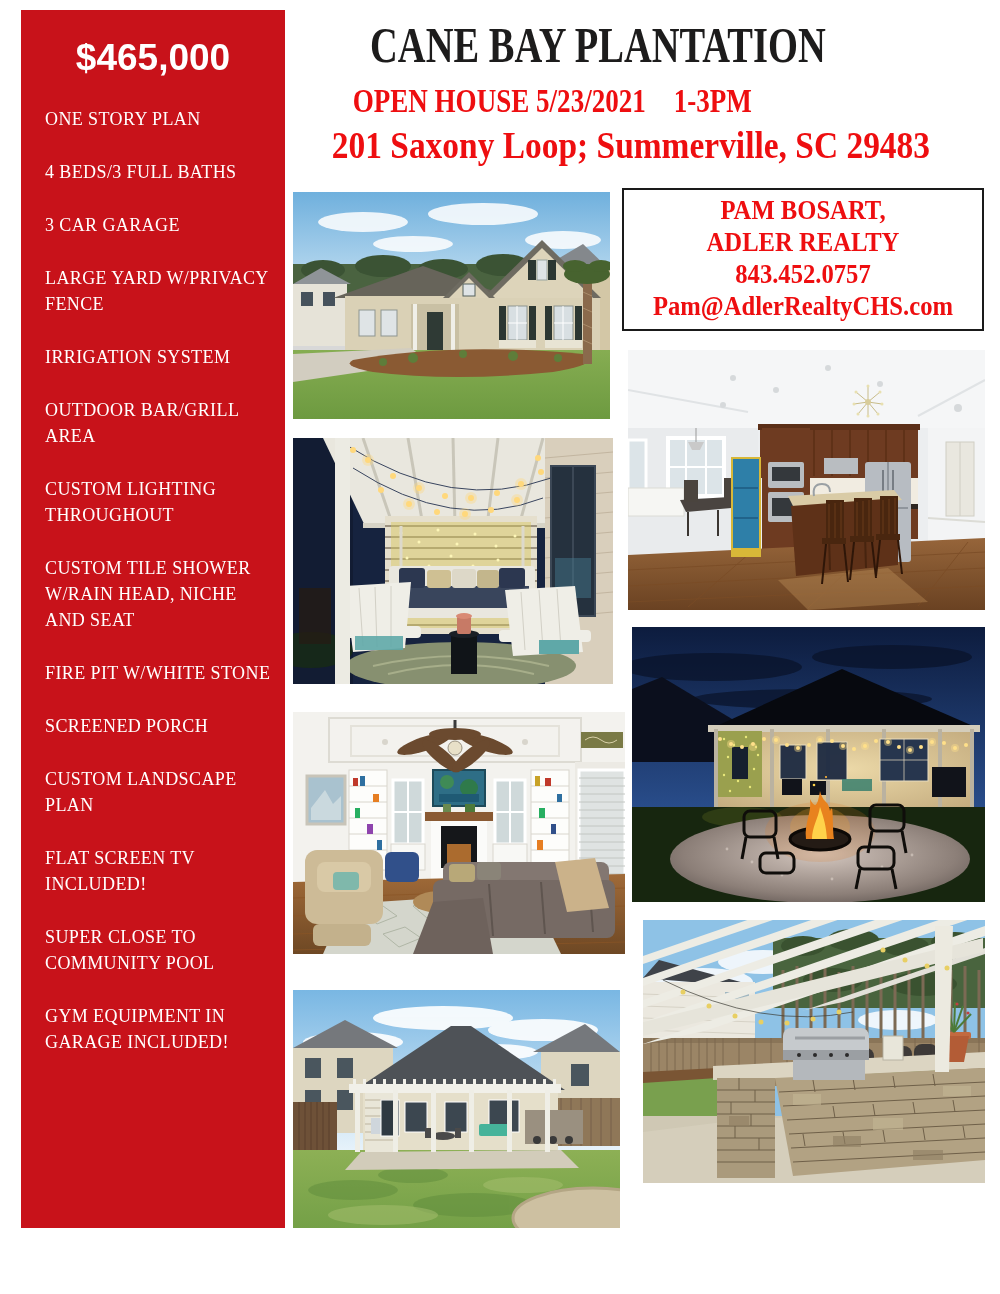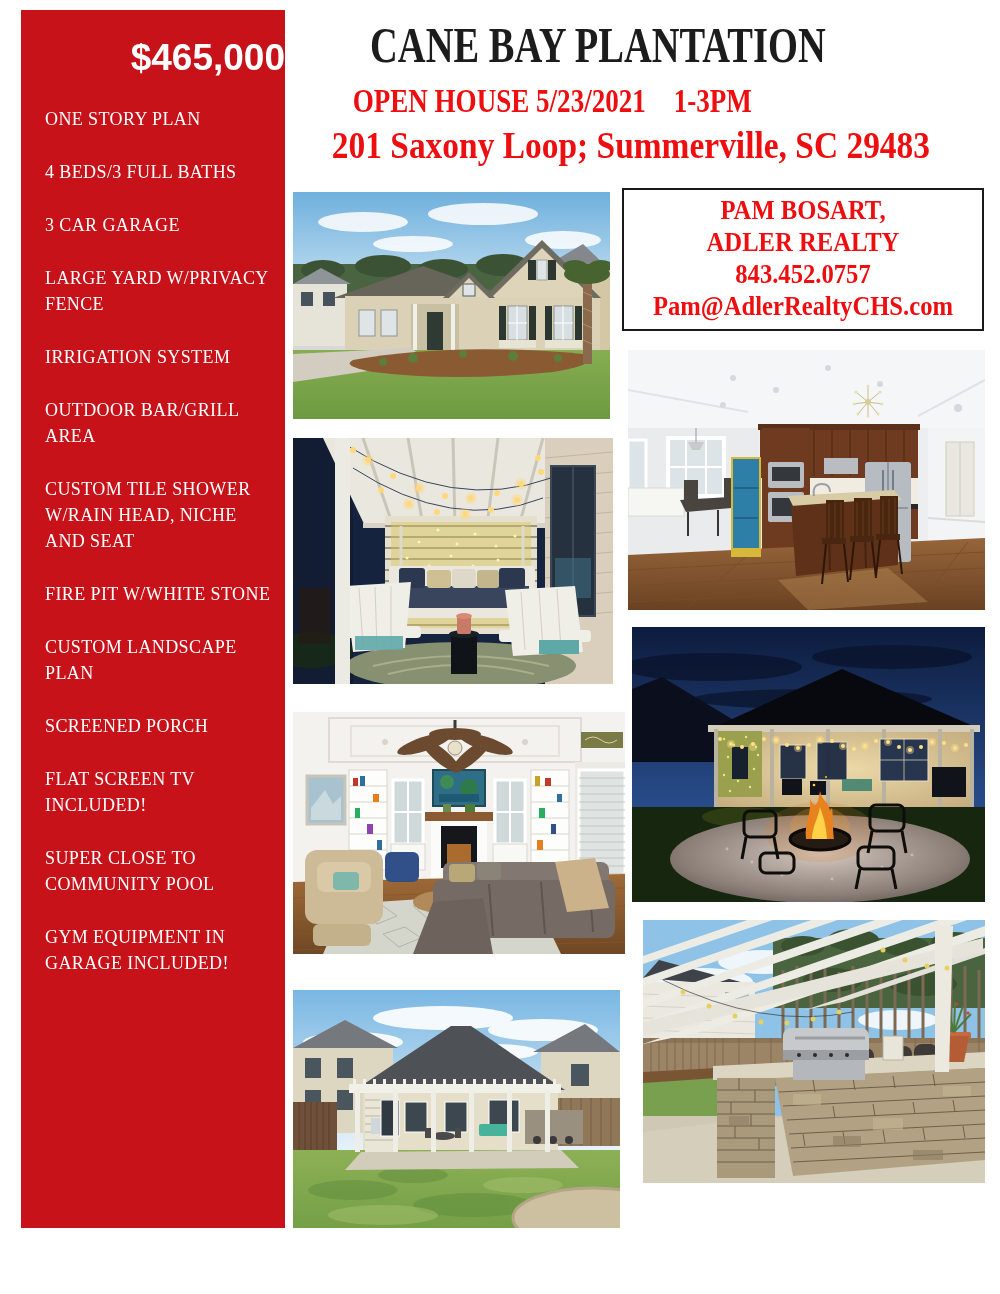--- a/index.html
+++ b/index.html
@@ -3,21 +3,21 @@
 <meta charset="utf-8">
 <style>
   html,body { margin:0; padding:0; background:#ffffff; }
   .page { position:relative; width:1000px; height:1294px; background:#fff; overflow:hidden;
           font-family:"Liberation Serif", serif; }
 
   
   .sidebar { position:absolute; left:21px; top:10px; width:264px; height:1218px;
              background:var(--sidebar-red,#c8121a); }
   .price { color:#fff; font-family:"Liberation Sans", sans-serif; font-weight:bold;
-           font-size:37px; line-height:48px; text-align:right; padding-top:24px; }
+           font-size:37px; line-height:48px; text-align:center; padding-top:24px; }
   .features { list-style:none; margin:24px 0 0 0; padding:0 12px 0 24px; }
   .features li { color:#fff; font-size:18px; line-height:26px; margin-bottom:27px;
                  letter-spacing:.4px; }
 
   
   .header { position:absolute; left:290px; top:0; width:696px; }
   .title { font-weight:bold; font-size:50px; line-height:56px; margin-top:17px;
            color:var(--title-black,#1d1c1c); transform:scaleX(.77); white-space:nowrap; }
   .openhouse { font-weight:bold; font-size:33px; line-height:36px; margin-top:10px;
                color:var(--headline-red,#ee0e10); transform:scaleX(.82); white-space:nowrap; }
@@ -49,24 +49,25 @@
 
   <aside class="sidebar">
     <div class="price">$465,000</div>
     <ul class="features">
         <li>ONE STORY PLAN</li>
         <li>4 BEDS/3 FULL BATHS</li>
         <li>3 CAR GARAGE</li>
         <li>LARGE YARD W/PRIVACY FENCE</li>
         <li>IRRIGATION SYSTEM</li>
         <li>OUTDOOR BAR/GRILL AREA</li>
+        <li>CUSTOM LIGHTING THROUGHOUT</li>
         <li>CUSTOM TILE SHOWER W/RAIN HEAD, NICHE AND SEAT</li>
         <li>FIRE PIT W/WHITE STONE</li>
+        <li>SCREENED PORCH</li>
         <li>CUSTOM LANDSCAPE PLAN</li>
-        <li>SCREENED PORCH</li>
         <li>FLAT SCREEN TV INCLUDED!</li>
         <li>SUPER CLOSE TO COMMUNITY POOL</li>
         <li>GYM EQUIPMENT IN GARAGE INCLUDED!</li>
       </ul>
   </aside>
 
   <header class="header">
     <div class="title">CANE BAY PLANTATION</div>
     <div class="openhouse">
       <span>OPEN HOUSE 5/23/2021</span><span class="time">1-3PM</span>

